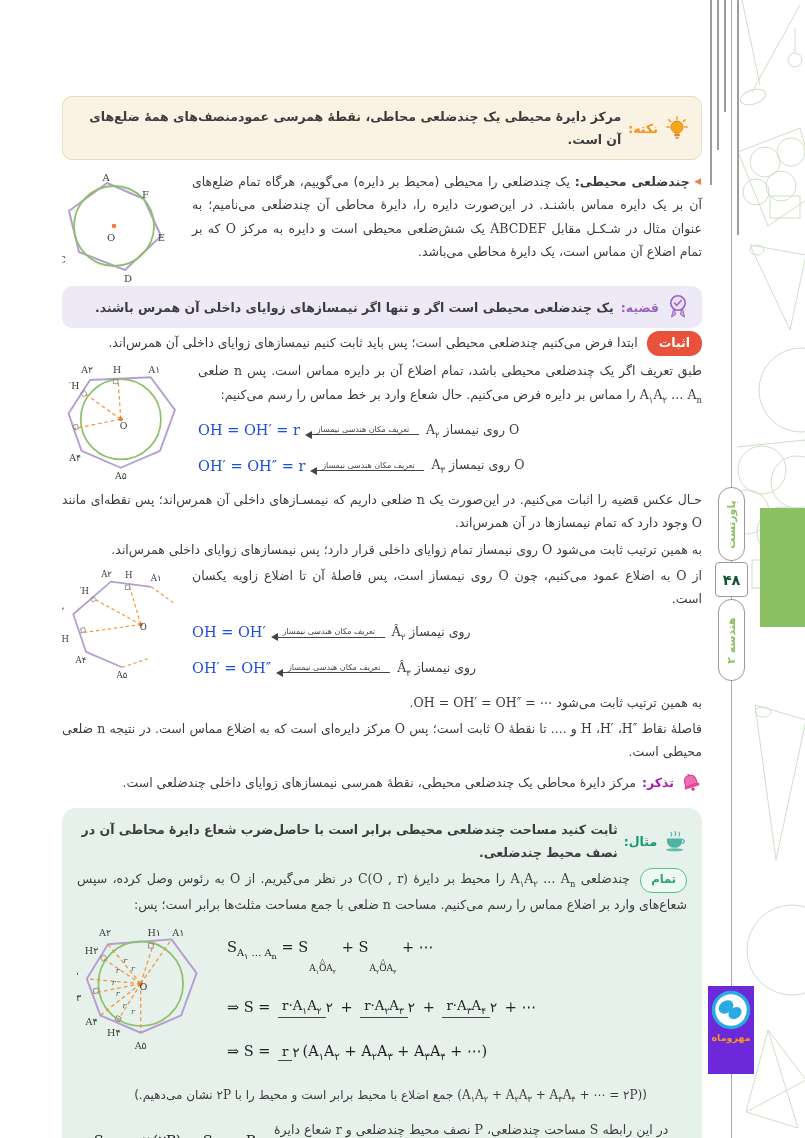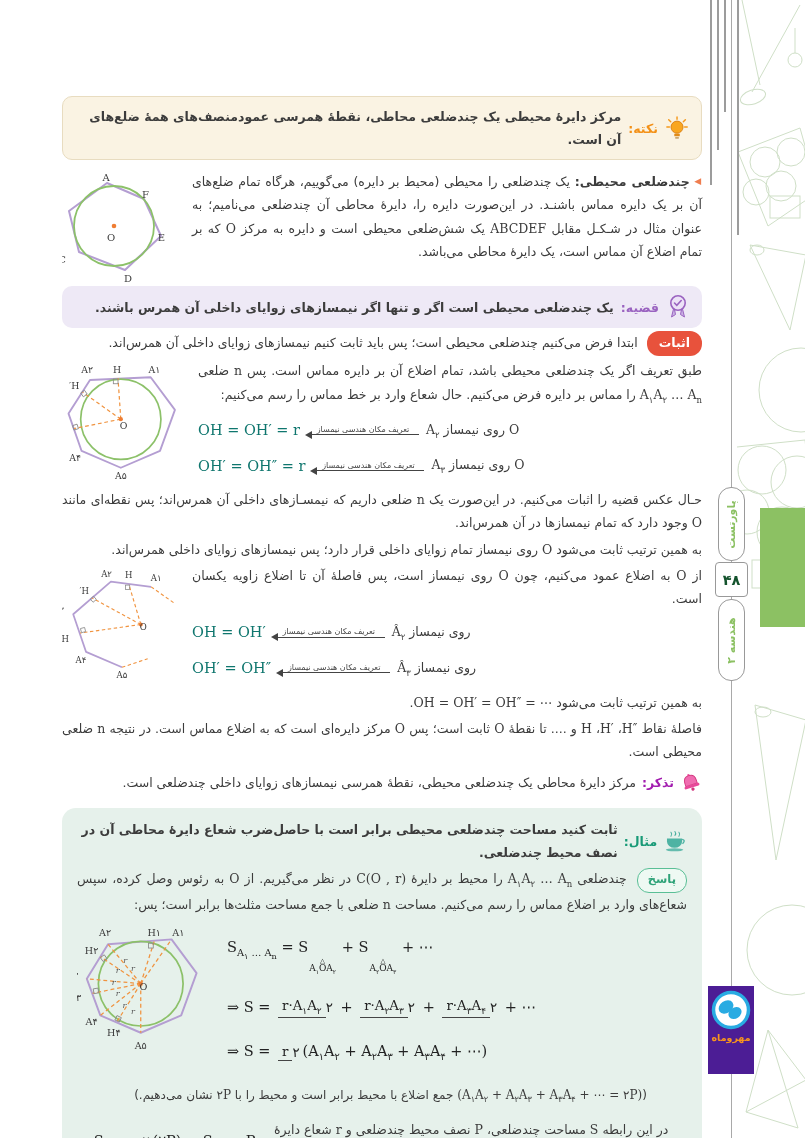--- a/index.html
+++ b/index.html
@@ -11,21 +11,21 @@
   .vline{position:absolute;top:0;left:731px;width:1px;height:1138px;background:#a9a9a9;z-index:1;}
   .hang{position:absolute;top:0;width:1.5px;background:#9c9c9c;z-index:1;}
   .gtab{position:absolute;left:760px;top:508px;width:45px;height:119px;background:#8cc163;z-index:2;}
   .sideitem{position:absolute;background:#fff;border:1.5px solid #999;z-index:3;
             display:flex;align-items:center;justify-content:center;}
   .tabcapsule{left:718px;width:25px;border-radius:13px;}
   .tabcapsule span{transform:rotate(-90deg);white-space:nowrap;color:#8cc163;
                    font-size:11px;font-weight:bold;}
   .pnum{left:715px;top:562px;width:31px;height:33px;border-radius:4px;
         font-weight:bold;font-size:14.5px;color:#14532d;}
-  .logo{position:absolute;left:708px;top:986px;width:46px;height:84px;background:#4c1d95;z-index:3;
+  .logo{position:absolute;left:708px;top:986px;width:46px;height:84px;background:#6d28d9;z-index:3;
         display:flex;flex-direction:column;align-items:center;padding-top:4px;}
   .logo-txt{color:#f7941d;font-size:9.5px;font-weight:bold;margin-top:2px;}
   
   .content{position:absolute;top:96px;left:62px;width:640px;direction:rtl;text-align:right;
            z-index:2;font-size:12.5px;line-height:1.85;}
   p{margin:3px 0;text-align:justify;}
   .box{border-radius:10px;padding:8px 12px;display:flex;align-items:center;gap:7px;}
   .note{background:#faf3e3;border:1px solid #e8dcc0;font-weight:bold;}
   .note-label{color:#f39118;white-space:nowrap;}
   .theorem{background:#eee9f6;margin-top:12px;font-weight:bold;}
@@ -34,21 +34,21 @@
   .def svg{float:left;margin:2px 12px 2px 0;}
   .bullet{color:#ef7d4f;font-size:9px;vertical-align:2px;}
   .pill{display:inline-block;background:#e8523c;color:#fff;border-radius:12px;
         padding:0 12px 2px;font-weight:bold;font-size:12.5px;margin-left:5px;}
   .apill{display:inline-block;border:1.5px solid #5abf96;color:#2fa379;background:#eef9f3;
          border-radius:12px;padding:0 10px 1px;font-weight:bold;font-size:11.5px;margin-left:5px;}
   .floatd{float:left;margin:4px 10px 4px 0;}
   .math{direction:ltr;unicode-bidi:embed;font-family:"DejaVu Serif",serif;}
   .frow{display:flex;direction:rtl;justify-content:flex-end;align-items:center;
         margin:9px 0;font-size:12.5px;}
-  .frhs{direction:ltr;font-family:"DejaVu Serif",serif;font-size:14.5px;color:#0f766e;}
+  .frhs{direction:ltr;font-family:"DejaVu Serif",serif;font-size:14.5px;color:#1d4ed8;}
   .defarrow{display:inline-flex;flex-direction:column;align-items:center;margin:0 7px;}
   .defarrow .lbl{font-size:8px;color:#444;margin-bottom:0;line-height:1.2;}
   .defarrow .ln{position:relative;width:112px;height:0;border-top:1px solid #444;}
   .defarrow .ln::before{content:'';position:absolute;left:-2px;top:-4.5px;
         border:4px solid transparent;border-right:7px solid #444;border-left:0;}
   .mline{direction:ltr;text-align:left;font-family:"DejaVu Serif",serif;
          font-size:14.5px;color:#222;margin:18px 0;}
   sub{font-size:.68em;} sub sub{font-size:.82em;}
   .frac{display:inline-flex;align-items:center;vertical-align:middle;
         margin:0 3px;line-height:1.3;font-size:.92em;}
@@ -293,21 +293,21 @@
       <div class="exhead">
         <svg width="30" height="26" viewBox="0 0 30 26">
           <path d="M10 2 q2 2.5 0 5 M15 1 q2 2.5 0 5 M20 2 q2 2.5 0 5" stroke="#45ad9d" stroke-width="1.3" fill="none" stroke-linecap="round"></path>
           <path d="M5 10 h19 v3.5 a9.5 8 0 0 1 -19 0 Z" fill="#4eb3a3"></path>
           <path d="M24 11 q5 .8 .5 5.5" stroke="#4eb3a3" stroke-width="1.8" fill="none"></path>
           <ellipse cx="14.5" cy="24" rx="11" ry="2" fill="#4eb3a3" opacity=".85"></ellipse>
         </svg>
         <span class="ex-label">مثال:</span>
         <span>ثابت کنید مساحت چندضلعی محیطی برابر است با حاصل‌ضرب شعاع دایرهٔ محاطی آن در نصف محیط چندضلعی.</span>
       </div>
-      <p><span class="apill">پاسخ</span> <span>چندضلعی <span class="math">A<sub>۱</sub>A<sub>۲</sub> … A<sub>n</sub></span> را محیط بر دایرهٔ <span class="math">C(O , r)</span> در نظر می‌گیریم. از <span class="math">O</span> به رئوس وصل کرده، سپس شعاع‌های وارد بر اضلاع مماس را رسم می‌کنیم. مساحت <span class="math">n</span> ضلعی با جمع مساحت مثلث‌ها برابر است؛ پس:</span></p>
+      <p><span class="apill">تمام</span> <span>چندضلعی <span class="math">A<sub>۱</sub>A<sub>۲</sub> … A<sub>n</sub></span> را محیط بر دایرهٔ <span class="math">C(O , r)</span> در نظر می‌گیریم. از <span class="math">O</span> به رئوس وصل کرده، سپس شعاع‌های وارد بر اضلاع مماس را رسم می‌کنیم. مساحت <span class="math">n</span> ضلعی با جمع مساحت مثلث‌ها برابر است؛ پس:</span></p>
 
       <svg class="floatd" width="140" height="129" viewBox="0 0 145 134">
         <polygon class="poly" points="32,22 98,17 124,52 108,96 66,114 24,96 10,58"></polygon>
         <circle class="gcirc" cx="66" cy="63" r="44"></circle>
         <g class="dash">
           <line x1="66" y1="63" x2="98" y2="17"></line>
             <line x1="66" y1="63" x2="32" y2="22"></line>
           <line x1="66" y1="63" x2="10" y2="58"></line>
             <line x1="66" y1="63" x2="24" y2="96"></line>
           <line x1="66" y1="63" x2="66" y2="114"></line>

